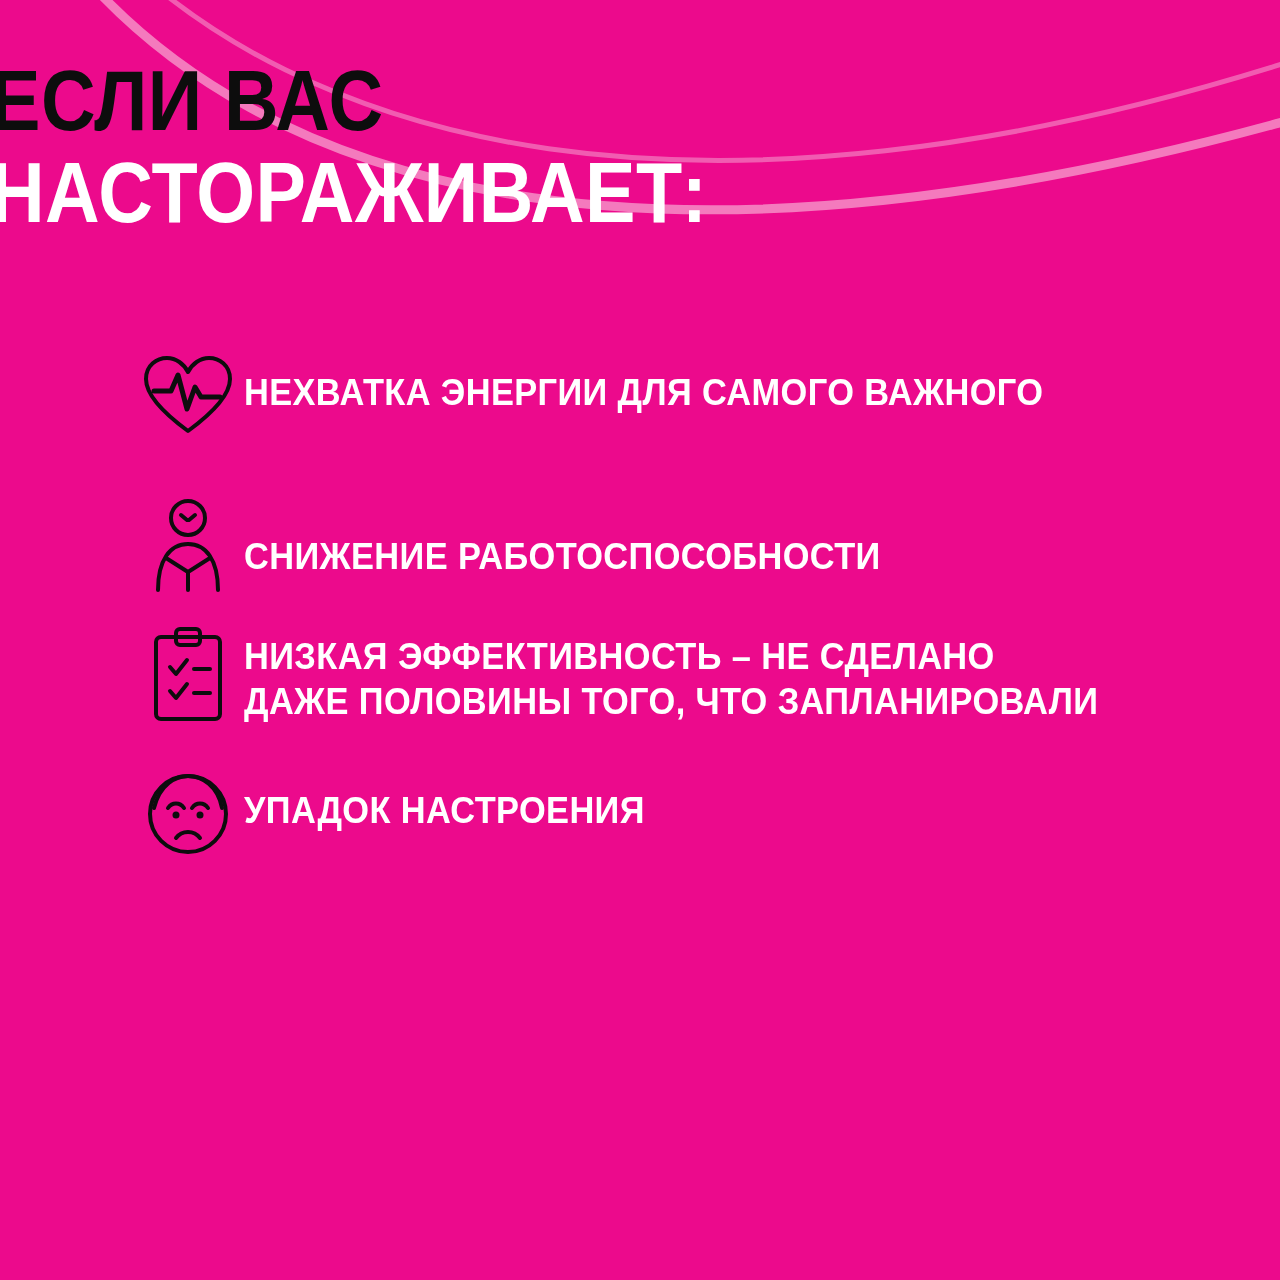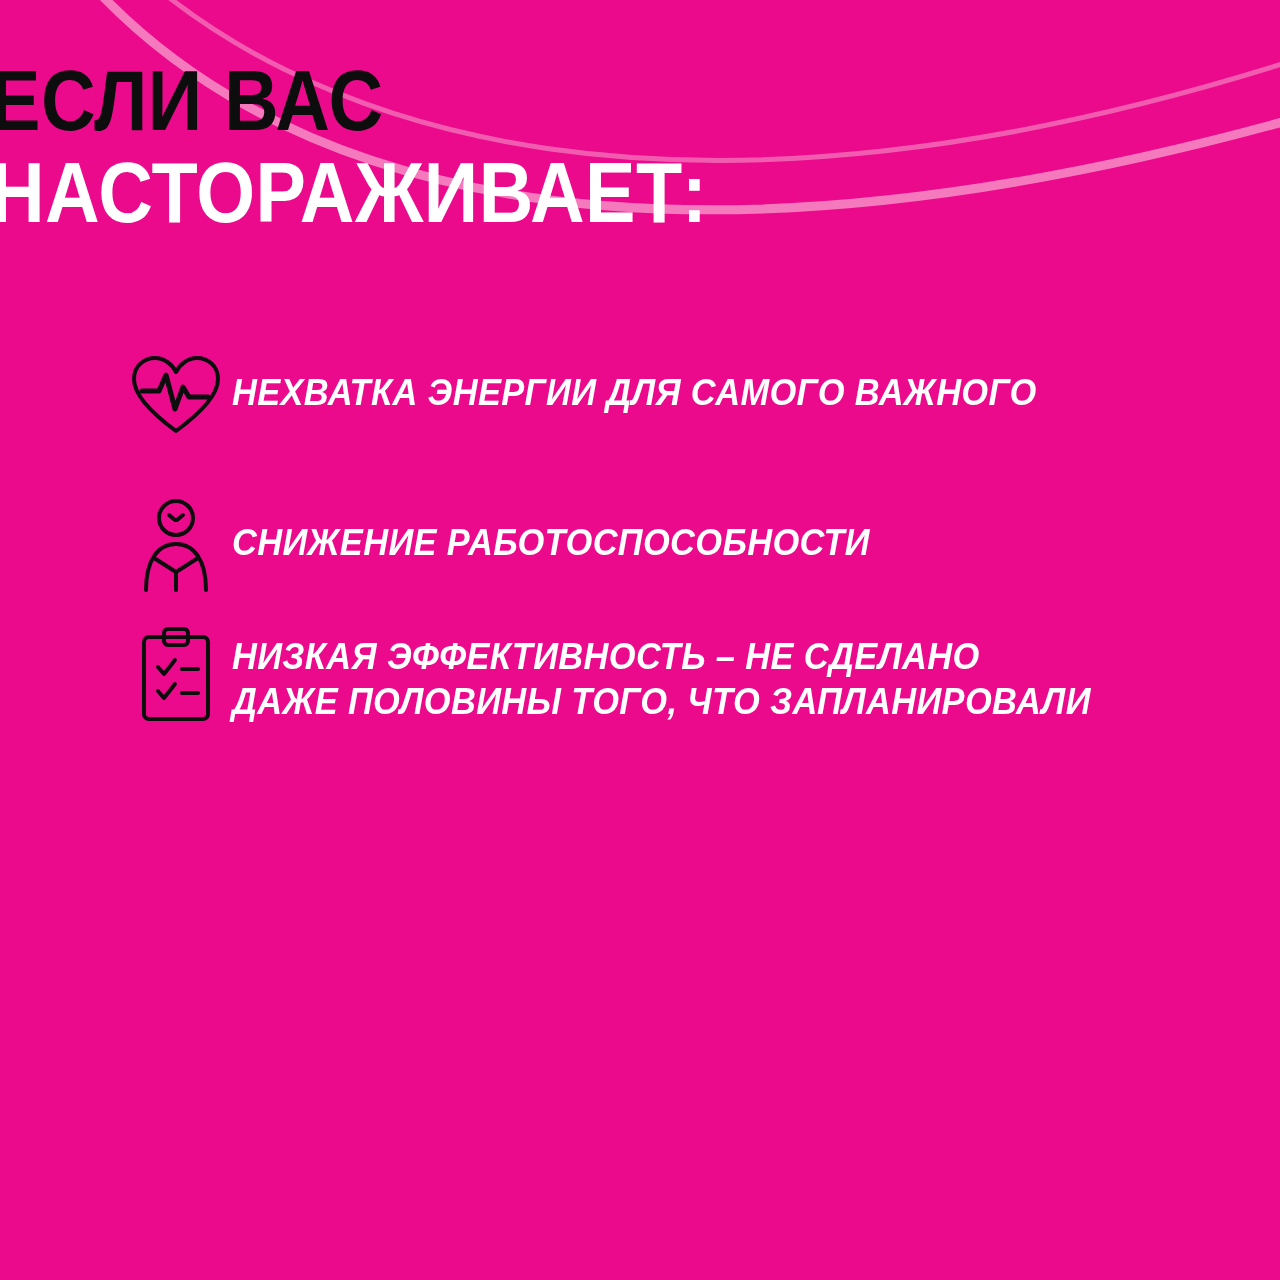--- a/index.html
+++ b/index.html
@@ -46,24 +46,23 @@
   }
   .headline-line.l2 {
     font-size: 86px;
     color: #ffffff;
   }
 
   
   .list {
     position: absolute;
     top: 348px;
-    left: 120px;
+    left: 132px;
     width: 1060px;
     z-index: 3;
-    font-style: italic;
   }
   .item {
     display: flex;
     align-items: flex-start;
     margin-bottom: 42px;
   }
   .item .icon {
     width: 112px;
     min-width: 112px;
     height: 96px;
@@ -84,21 +83,21 @@
     transform: scaleX(0.93);
     transform-origin: left top;
     white-space: pre-line;
   }
   .item.two-line .text { padding-top: 8px; }
   .item.three-line .text { padding-top: 0px; }
 
   
   .item.row-1 { margin-bottom: 54px; }
   .item.row-2 { margin-bottom: 38px; }
-  .item.row-3 { margin-bottom: 32px; }
+  .item.row-3 { margin-bottom: 32px; align-items: center; }
   .item.row-4 { }
   .item.row-5 { margin-bottom: 44px; }
 </style>
 </head>
 <body>
 
 <div class="swoosh-wrap">
   <svg width="1280" height="1280" viewBox="0 0 1280 1280" fill="none">
     <path d="M 70 -40 C 260 190, 640 300, 1290 120" stroke="#f7a0ce" stroke-opacity="0.75" stroke-width="9" fill="none" stroke-linecap="round"></path>
     <path d="M 95 -70 C 300 150, 700 250, 1295 60" stroke="#f9c2de" stroke-opacity="0.45" stroke-width="5" fill="none" stroke-linecap="round"></path>
@@ -146,14 +145,28 @@
         <path d="M46 44 H 62"></path>
         <path d="M22 66 l 6 7 l 11 -14"></path>
         <path d="M46 68 H 62"></path>
       </svg>
     </span>
     <span class="text">НИЗКАЯ ЭФФЕКТИВНОСТЬ –  НЕ СДЕЛАНО
 ДАЖЕ ПОЛОВИНЫ ТОГО, ЧТО ЗАПЛАНИРОВАЛИ</span>
   </div>
 
 
+  <div class="item row-6">
+    <span class="icon">
+      <svg width="92" height="92" viewBox="0 0 92 92" fill="none" stroke="#0d0d0d" stroke-width="4" stroke-linecap="round" stroke-linejoin="round">
+        <circle cx="46" cy="46" r="38"></circle>
+        <path d="M12 40 C 18 16, 34 8, 46 8 C 60 8, 76 18, 80 40"></path>
+        <path d="M26 40 C 30 34, 38 34, 42 40"></path>
+        <path d="M50 40 C 54 34, 62 34, 66 40"></path>
+        <circle cx="34" cy="47" r="3.5" fill="#0d0d0d" stroke="none"></circle>
+        <circle cx="58" cy="47" r="3.5" fill="#0d0d0d" stroke="none"></circle>
+        <path d="M34 70 C 40 62, 52 62, 58 70"></path>
+      </svg>
+    </span>
+    <span class="text">УПАДОК НАСТРОЕНИЯ</span>
+  </div>
 
 </div>
 
 </body></html>

